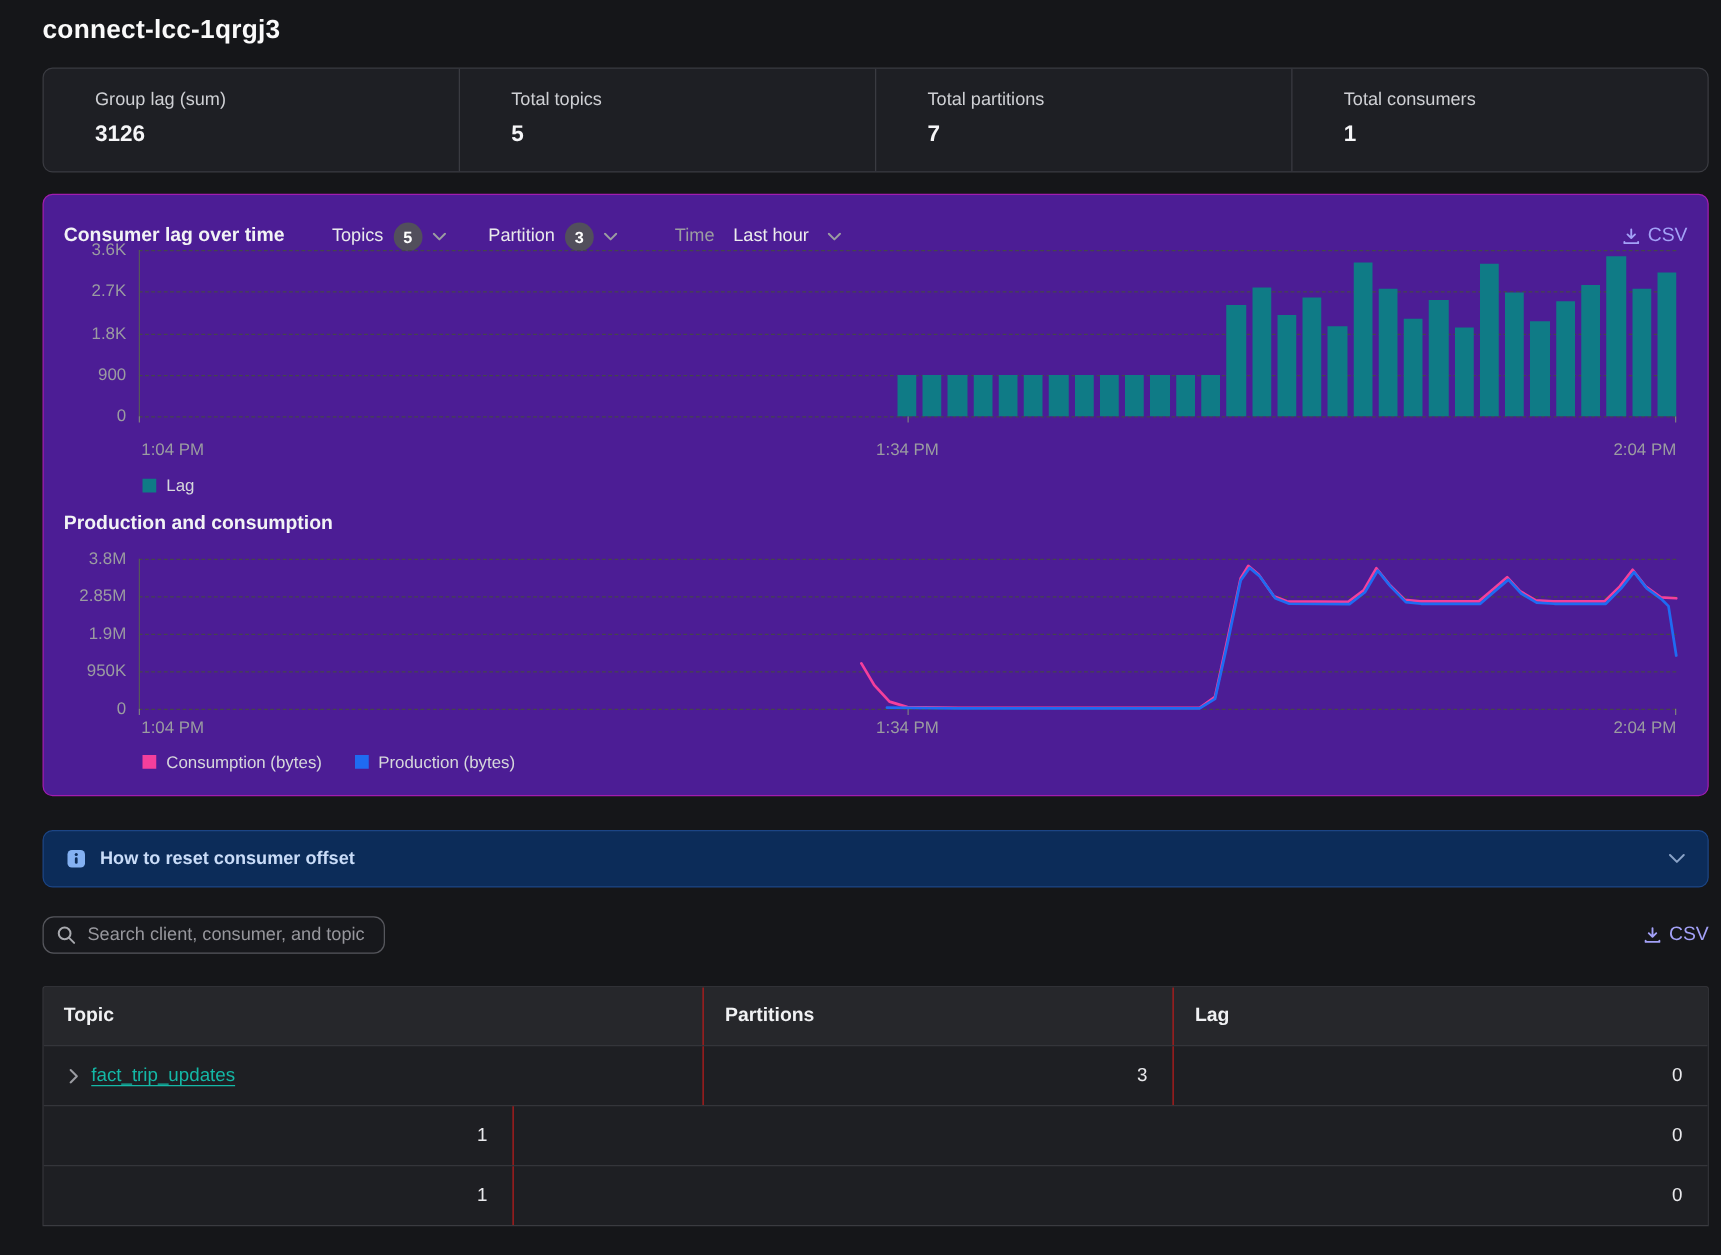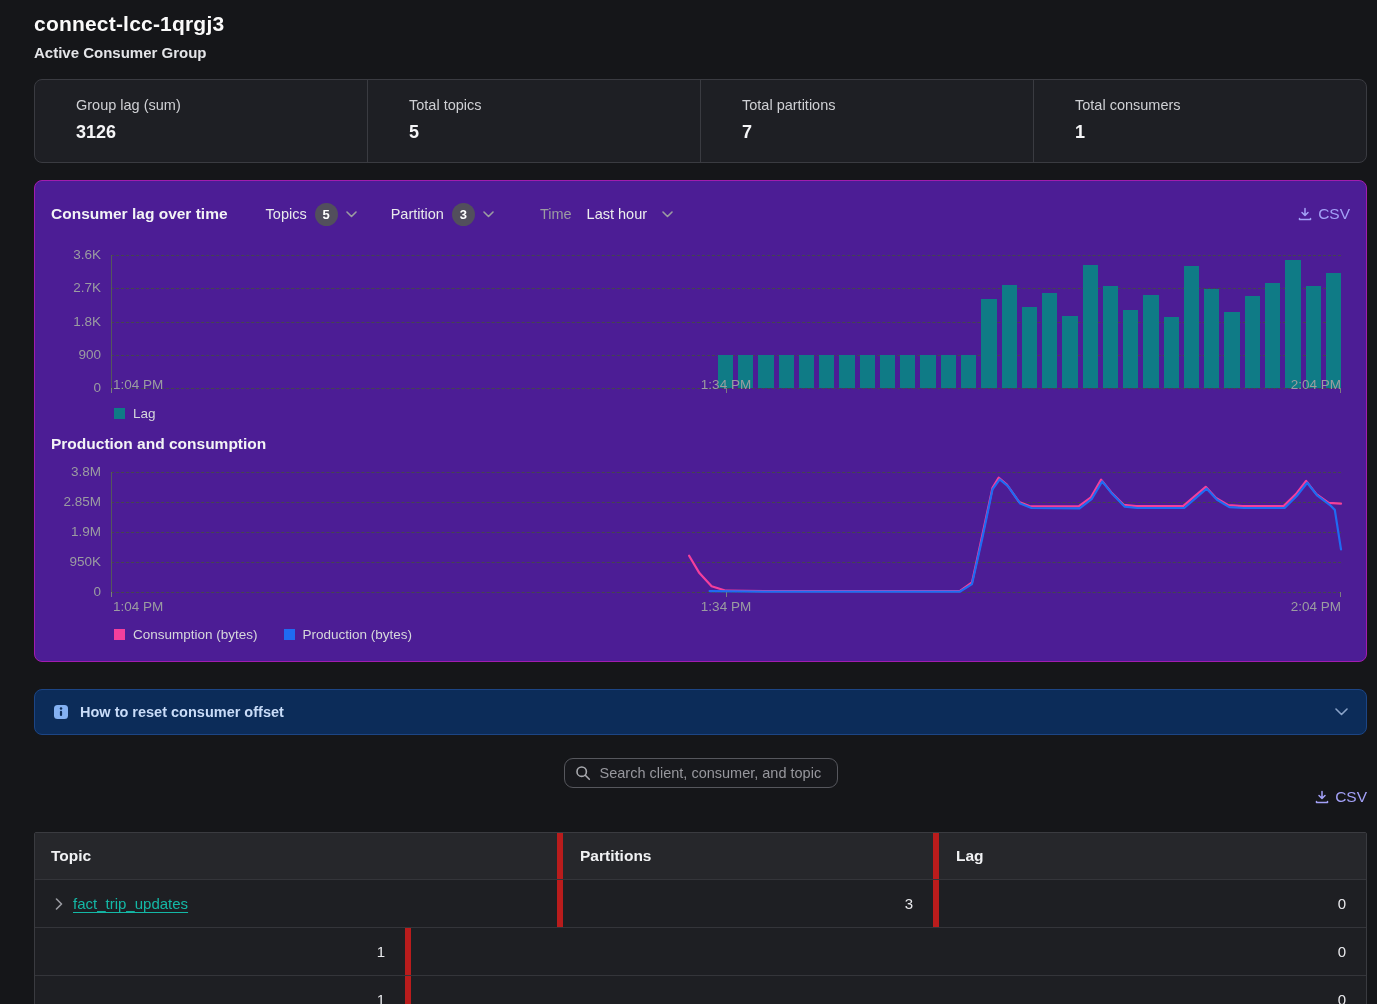--- a/index.html
+++ b/index.html
@@ -40,21 +40,21 @@
   .count-badge {
     min-width:23px; height:23px; padding:0 6px; border-radius:12px;
     background:#524f5c; color:#fff; font-size:13px; font-weight:600;
     display:flex; align-items:center; justify-content:center;
   }
   .csv-btn { margin-left:auto; display:flex; align-items:center; gap:6px; cursor:pointer; }
   .csv-btn span { font-size:15.5px; color:#a3a1f7; }
 
   
   .plot { position:absolute; left:76px; width:1230px; }
-  .plot-lag { top:74px; height:133px; }
+  .plot-lag { top:44px; height:133px; }
   .plot-pc  { top:291px; height:120px; }
   .gridline { position:absolute; left:0; right:0; border-top:1px dashed #45464c; }
   .yaxis-line { position:absolute; left:0; top:0; bottom:0; border-left:1px solid #55565c; }
   .ylab { position:absolute; left:-72px; width:62px; text-align:right; font-size:13.5px; color:#9b9ca1; line-height:16px; }
   .xtick { position:absolute; bottom:-5px; width:1px; height:5px; background:#7b7c81; }
   .xlabels { position:absolute; left:76px; width:1230px; height:17px; font-size:13.5px; color:#9b9ca1; }
   .xlabels-lag { top:196px; } .xlabels-pc { top:418px; }
   .xlabels .xl-left { position:absolute; left:2px; }
   .xlabels .xl-mid { position:absolute; left:50%; transform:translateX(-50%); }
   .xlabels .xl-right { position:absolute; right:0;margin-left:23px; }
@@ -74,54 +74,53 @@
   
   .banner {
     margin-top:27px; height:46px; display:flex; align-items:center;
     background:#0c2c59; border:1px solid #1c4585; border-radius:8px;
     padding:0 18px; cursor:pointer;
   }
   .banner-text { margin-left:11px; font-size:14.5px; font-weight:600; color:#c9dcf8; }
   .banner-chevron { margin-left:auto; }
 
   
-  .search-row { margin-top:23px; display:flex; align-items:center; justify-content:center;flex-direction:column; }
+  .search-row { margin-top:23px; display:flex; align-items:center; justify-content:center; }
   .search-box { position:relative; width:274px; height:30px; }
   .search-box input {
     width:100%; height:100%; background:#17181c; border:1px solid #56575d; border-radius:9px;
     color:#e7e8ea; font-size:14.5px; padding:0 10px 0 35px; outline:none;
     font-family:"Liberation Sans", sans-serif;
   }
   .search-box input::placeholder { color:#97979d; }
   .search-icon { position:absolute; left:11px; top:7px; }
 
   
   .topic-table { margin-top:26px; border:1px solid #3a3b40; border-radius:2px 2px 0 0; }
   .t-row { display:flex; }
   .t-head { background:#26272b; height:46px; }
   .t-head .t-cell { font-size:15.5px; font-weight:600; color:#f0f1f3; }
   .t-body-row { background:#1e1f23; height:48px; border-top:1px solid #34353a; }
-  .t-cell { display:flex; align-items:center; padding:0 16px; border-right:6px solid #b91c1c; }
+  .t-cell { display:flex; align-items:center; padding:0 16px; border-right:1px solid #b91c1c; }
   .t-cell:last-child { border-right:none; }
   .col-topic { width:528px; }
   .col-part { width:376px; justify-content:flex-end; padding-right:20px; }
   .col-lag { flex:1; justify-content:flex-end; padding-right:20px; }
   .t-head .col-part, .t-head .col-lag { justify-content:flex-start; padding-left:17px; }
   .row-chevron { margin:0 10px 0 4px; display:flex; align-items:center; cursor:pointer; }
   .topic-link { font-size:15px; color:#14b8a6; text-decoration:underline; text-underline-offset:3px; cursor:pointer; }
   .num-cell { font-size:15px; color:#e9e9ec; }
 </style>
 </head>
 <body>
 
 <div class="content">
 
   <div class="page-header">
     <div class="page-title">connect-lcc-1qrgj3</div>
-    <div class="page-subtitle">Active Consumer Group</div>
   </div>
 
   <div class="stats-card">
     <div class="stat">
       <div class="stat-label">Group lag (sum)</div>
       <div class="stat-value">3126</div>
     </div>
     <div class="stat">
       <div class="stat-label">Total topics</div>
       <div class="stat-value">5</div>

